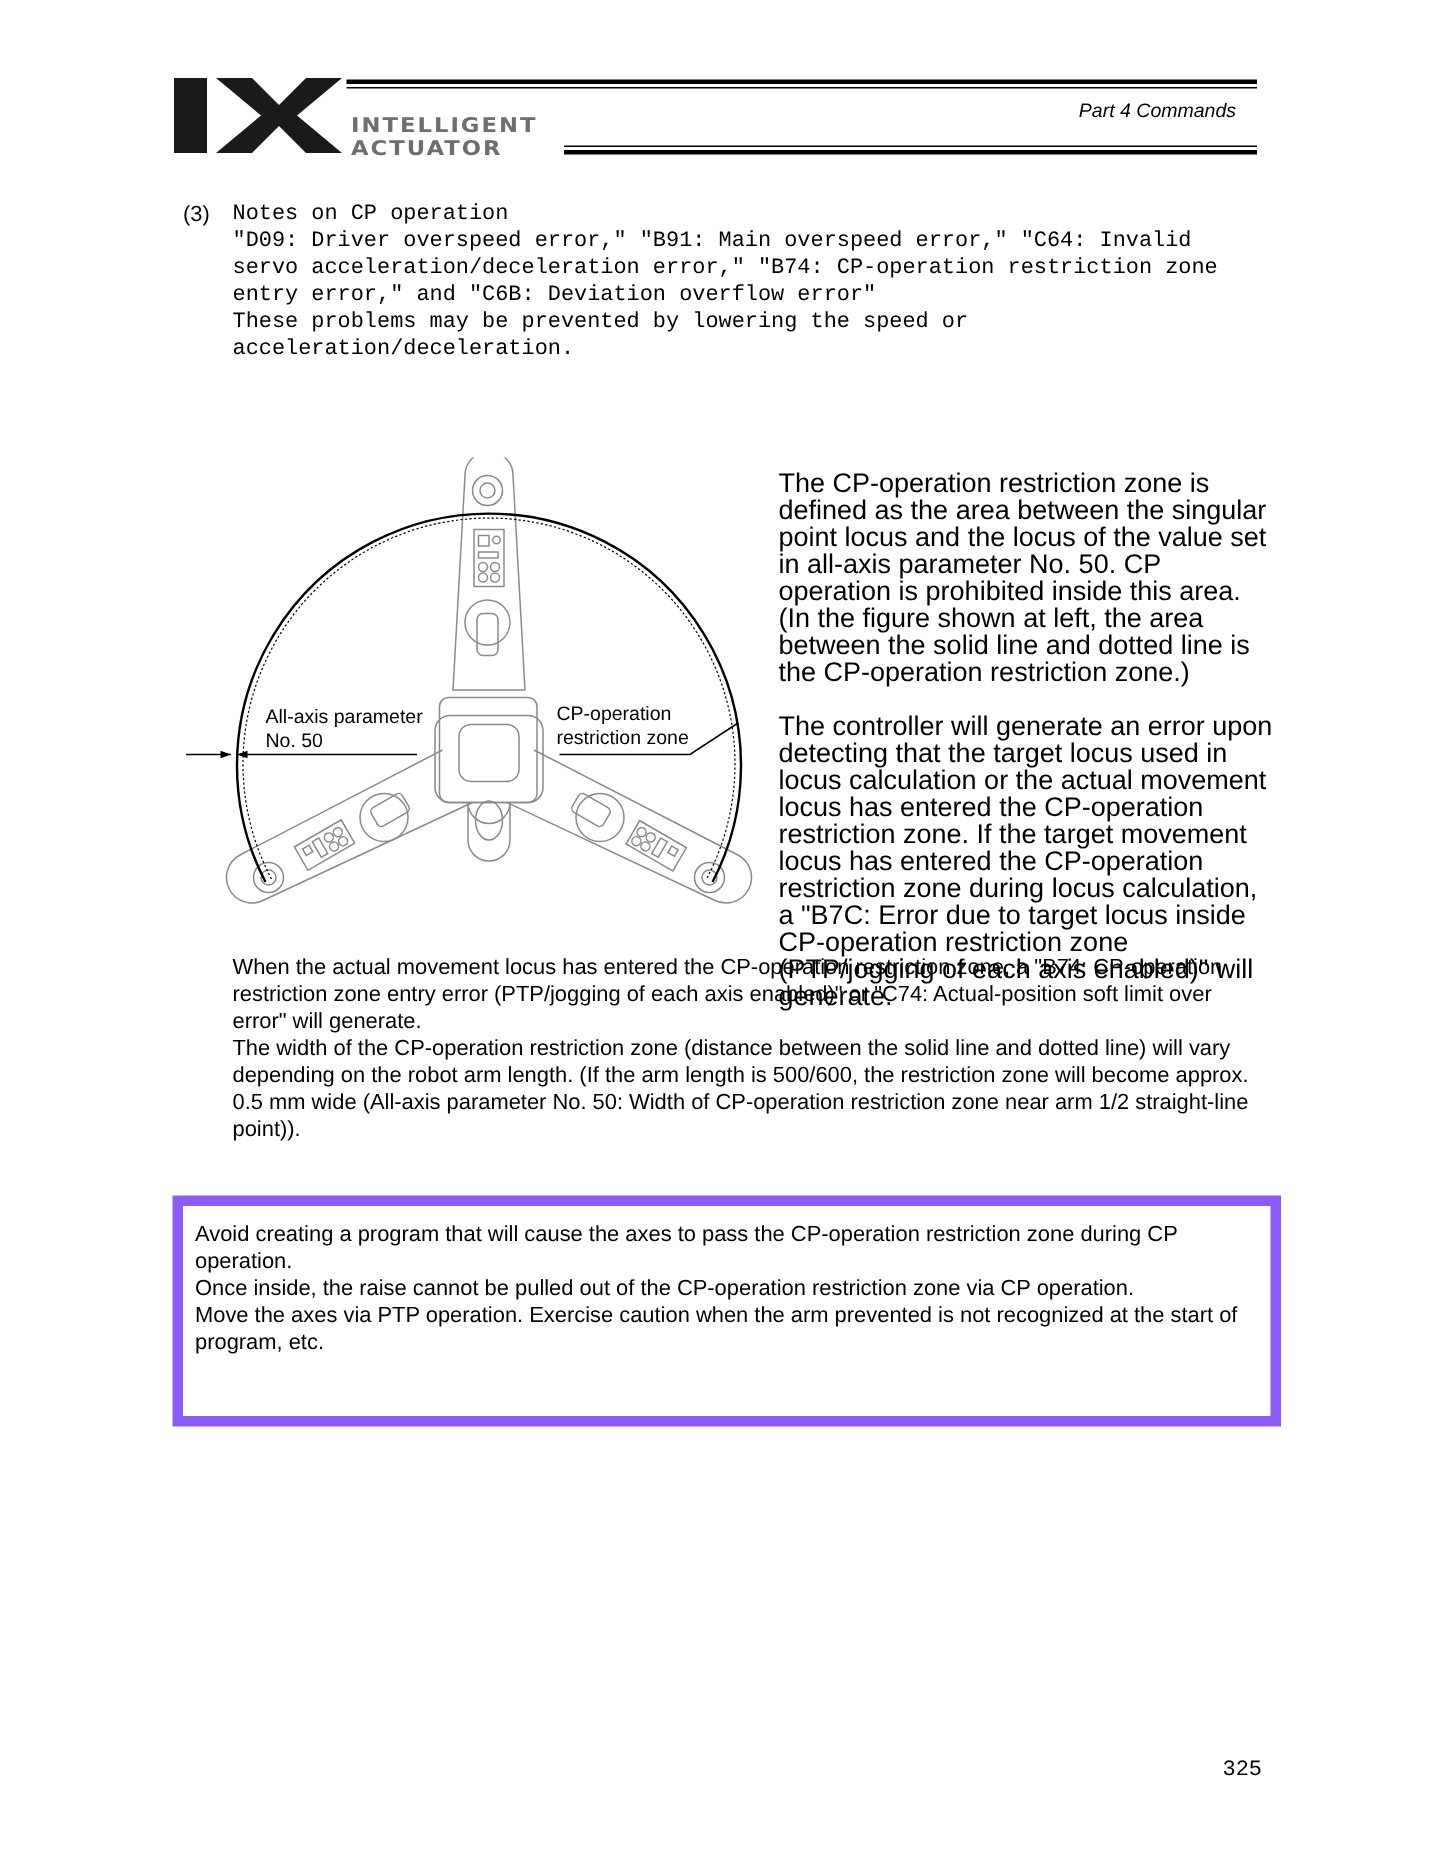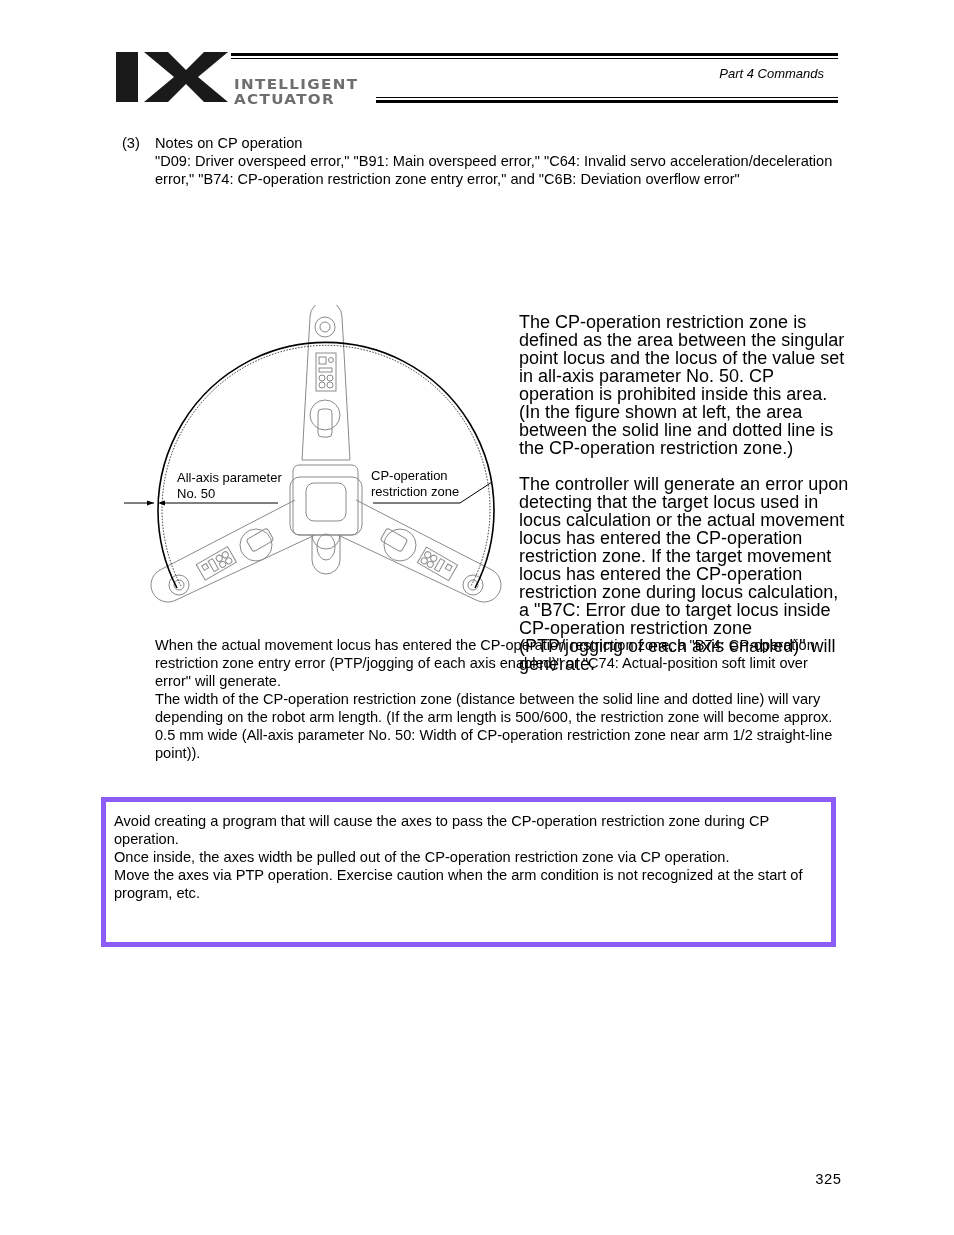--- a/index.html
+++ b/index.html
@@ -13,30 +13,30 @@
     .logo-word { left: 234px; top: 78px; font-family: "DejaVu Sans", sans-serif; font-weight: bold;
       font-size: 13.5px; line-height: 12px; color: #6e6e6e; letter-spacing: 1.2px; transform: scaleX(1.12); transform-origin: left top; }
     .hdr-line-top1 { left: 231px; top: 53px; width: 607px; height: 3px; background: #000; }
     .hdr-line-top2 { left: 231px; top: 58px; width: 607px; height: 1px; background: #000; }
     .hdr-line-bot1 { left: 376px; top: 97px; width: 462px; height: 1px; background: #000; }
     .hdr-line-bot2 { left: 376px; top: 100px; width: 462px; height: 3px; background: #000; }
     .hdr-section { right: 130px; top: 66px; font-size: 13px; font-style: italic; }
 
     .text { font-size: 14.6px; line-height: 18px; }
     .num { left: 122px; top: 134px; }
-    .main-para { left: 155px; top: 134px; width: 690px; }
+    .main-para { left: 155px; top: 134px; width: 690px; font-family: Liberation Mono, monospace; }
     .main-para p, .lower-para p, .side-para p, .notice p { margin: 0; }
 
     .diagram { left: 120px; top: 305px; width: 385px; height: 305px; }
     .side-para { left: 519px; top: 313px; width: 330px; font-size: 18px; line-height: 18px; }
     .side-para .gap { height: 18px; }
 
     .lower-para { left: 155px; top: 636px; width: 690px; }
 
-    .notice { left: 101px; top: 797px; width: 709px; height: 130px; border: 5px solid #8b5cf6;
+    .notice { left: 115px; top: 797px; width: 709px; height: 130px; border: 7px solid #8b5cf6;
       padding: 10px 8px 0 8px; font-size: 14.6px; line-height: 18px; }
     .page-num { left: 815px; top: 1172px; font-size: 14.6px; font-family: Liberation Mono, monospace; }
 
     .diag-label { font-family: "Liberation Sans", sans-serif; font-size: 13px; fill: #000; }
   </style>
 </head>
 <body>
 
 <svg class="abs logo-ix" viewBox="0 0 112 50" aria-hidden="true">
   <rect x="0" y="0" width="22" height="50" fill="#1a1a1a"></rect>
@@ -49,20 +49,21 @@
 <div class="abs hdr-line-top1"></div>
 <div class="abs hdr-line-top2"></div>
 <div class="abs hdr-line-bot1"></div>
 <div class="abs hdr-line-bot2"></div>
 <div class="abs hdr-section">Part 4 Commands</div>
 
 <div class="abs text num">(3)</div>
 <div class="abs text main-para">
   <p>Notes on CP operation</p>
   <p>"D09: Driver overspeed error," "B91: Main overspeed error," "C64: Invalid servo acceleration/deceleration error," "B74: CP-operation restriction zone entry error," and "C6B: Deviation overflow error"</p>
+  <p>These problems may be prevented by lowering the speed or acceleration/deceleration.</p>
 </div>
 
 <svg class="abs diagram" viewBox="0 0 385 305">
   <g fill="none" stroke="#8a8a8a" stroke-width="1">
 
     <g>
       <path d="M190 12 a16 16 0 0 1 32 0 L230 155 L182 155 Z"></path>
       <circle cx="205" cy="22" r="10"></circle>
       <circle cx="205" cy="22" r="5"></circle>
       <rect x="196" y="48" width="20" height="38"></rect>
@@ -142,17 +143,17 @@
   <p>The controller will generate an error upon detecting that the target locus used in locus calculation or the actual movement locus has entered the CP-operation restriction zone. If the target movement locus has entered the CP-operation restriction zone during locus calculation, a "B7C: Error due to target locus inside CP-operation restriction zone (PTP/jogging of each axis enabled)" will generate.</p>
 </div>
 
 <div class="abs text lower-para">
   <p>When the actual movement locus has entered the CP-operation restriction zone, a "B74: CP-operation restriction zone entry error (PTP/jogging of each axis enabled)" or "C74: Actual-position soft limit over error" will generate.</p>
   <p>The width of the CP-operation restriction zone (distance between the solid line and dotted line) will vary depending on the robot arm length. (If the arm length is 500/600, the restriction zone will become approx. 0.5 mm wide (All-axis parameter No. 50: Width of CP-operation restriction zone near arm 1/2 straight-line point)).</p>
 </div>
 
 <div class="abs notice">
   <p>Avoid creating a program that will cause the axes to pass the CP-operation restriction zone during CP operation.</p>
-  <p>Once inside, the axes width be pulled out of the CP-operation restriction zone via CP operation.</p>
-  <p>Move the axes via PTP operation. Exercise caution when the arm condition is not recognized at the start of program, etc.</p>
+  <p>Once inside, the raise cannot be pulled out of the CP-operation restriction zone via CP operation.</p>
+  <p>Move the axes via PTP operation. Exercise caution when the arm prevented is not recognized at the start of program, etc.</p>
 </div>
 
 <div class="abs page-num">325</div>
 
 </body></html>

